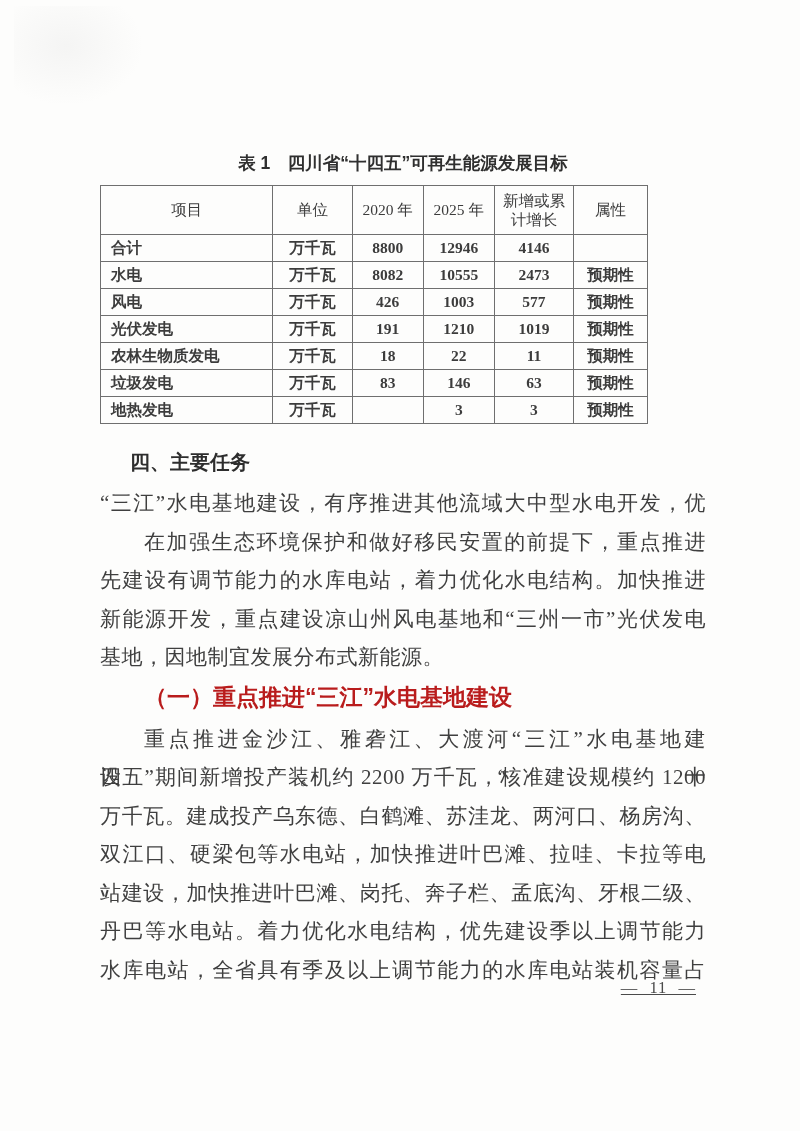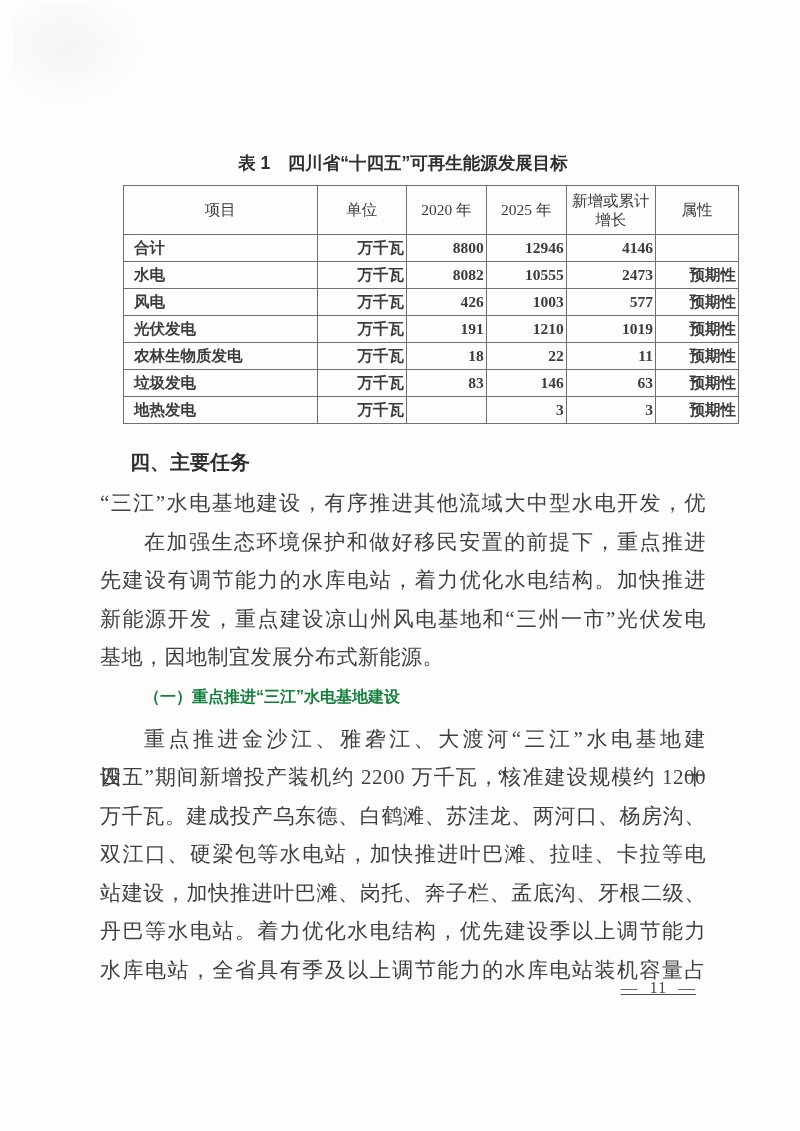--- a/index.html
+++ b/index.html
@@ -5,32 +5,32 @@
   html,body{margin:0;padding:0;}
   body{background:#ffffff; font-family:"Liberation Serif", serif;}
   .page{position:relative; width:800px; height:1131px; background:#fdfdfc; overflow:hidden;}
   .smudge{position:absolute; left:14px; top:6px; width:130px; height:100px;
     background:radial-gradient(ellipse at 40% 40%, rgba(170,170,170,0.10), rgba(170,170,170,0) 70%);}
   .content{position:absolute; top:0; left:0; right:0; bottom:0; padding:150px 94px 0 100px; box-sizing:border-box;border-radius:29px;}
 
   .caption{font-family:"Liberation Sans", sans-serif; font-weight:bold; font-size:17.5px;
     color:#2f2f2f; text-align:center; height:26px; line-height:26px; margin-bottom:9px;}
 
-  table.targets{border-collapse:collapse; table-layout:fixed; margin-left:23px; width:616px;
+  table.targets{border-collapse:collapse; table-layout:fixed; width:548px;
     color:#3c3c3c;padding-left:8px;}
   table.targets th, table.targets td{border:1px solid #6f6f6f; padding:0 2px; overflow:hidden;font-weight:bold;}
   table.targets th{font-weight:normal; font-size:15.5px; height:48px; text-align:center; line-height:1.25;}
-  table.targets td{font-size:15.5px; height:26px; text-align:right;}
+  table.targets td{font-size:15.5px; height:26px; text-align:center;}
   table.targets td.item{text-align:left; padding-left:10px;}
   col.c-item{width:31.5%;} col.c-unit{width:14.5%;} col.c-2020{width:13%;}
   col.c-2025{width:13%;} col.c-growth{width:14.5%;} col.c-attr{width:13.5%;}
 
   .h1{font-family:"Liberation Sans", sans-serif; font-weight:bold; font-size:20px; color:#2d2d2d;
     line-height:38px; margin-top:19px; padding-left:30px;}
-  .h2{font-family:"Liberation Sans", sans-serif; font-weight:bold; font-size:16px; color:#15803d;
+  .h2{font-family:"Liberation Sans", sans-serif; font-weight:bold; font-size:23px; color:#b91c1c;
     line-height:40px; padding-left:44px;}
 
   .para{margin-top:3px;}
   .line{font-size:21px; color:#3f3f3f; line-height:38.5px; height:38.5px;
     text-align:justify; text-align-last:justify; letter-spacing:0.5px;}
   .line.first{text-indent:44px;}
   .line.no-fill{text-align:left; text-align-last:left;}
 
   .page-number{position:absolute; top:978px; right:104px; font-size:16.5px; color:#4a4a4a;
     letter-spacing:1px; word-spacing:6px;text-decoration:underline;}

